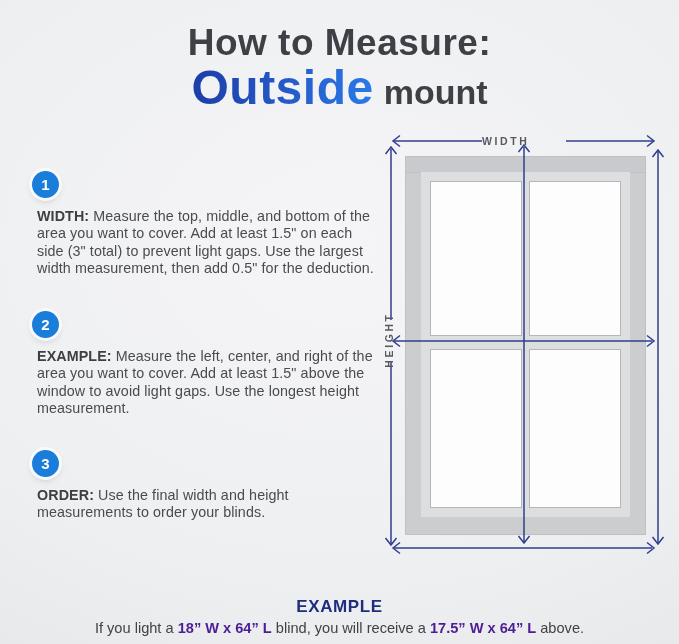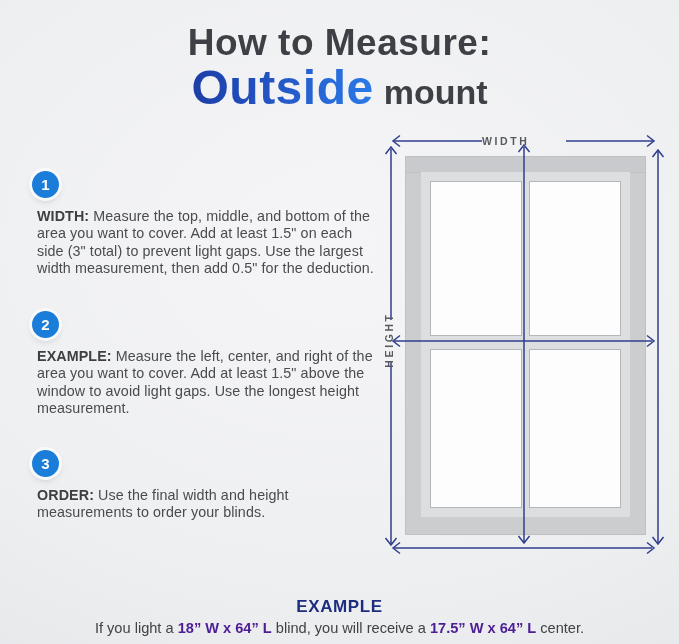--- a/index.html
+++ b/index.html
@@ -133,16 +133,16 @@
                M17 202.5 L10 208 L17 213.5
                M264 202.5 L271 208 L264 213.5" fill="none" stroke="#303f8e" stroke-width="1.5"></path>
     </svg>
 
     <span class="w-label">WIDTH</span>
     <span class="h-label">HEIGHT</span>
   </section>
 
   <footer class="example">
     <div class="example-heading">EXAMPLE</div>
-    <p class="example-line"><span>If you light a </span><b>18” W x 64” L</b><span> blind, you will receive a </span><b>17.5” W x 64” L</b><span> center.</span></p>
+    <p class="example-line"><span>If you light a </span><b>18” W x 64” L</b><span> blind, you will receive a </span><b>17.5” W x 64” L</b><span> above.</span></p>
   </footer>
 
 </div>
 
 </body></html>

